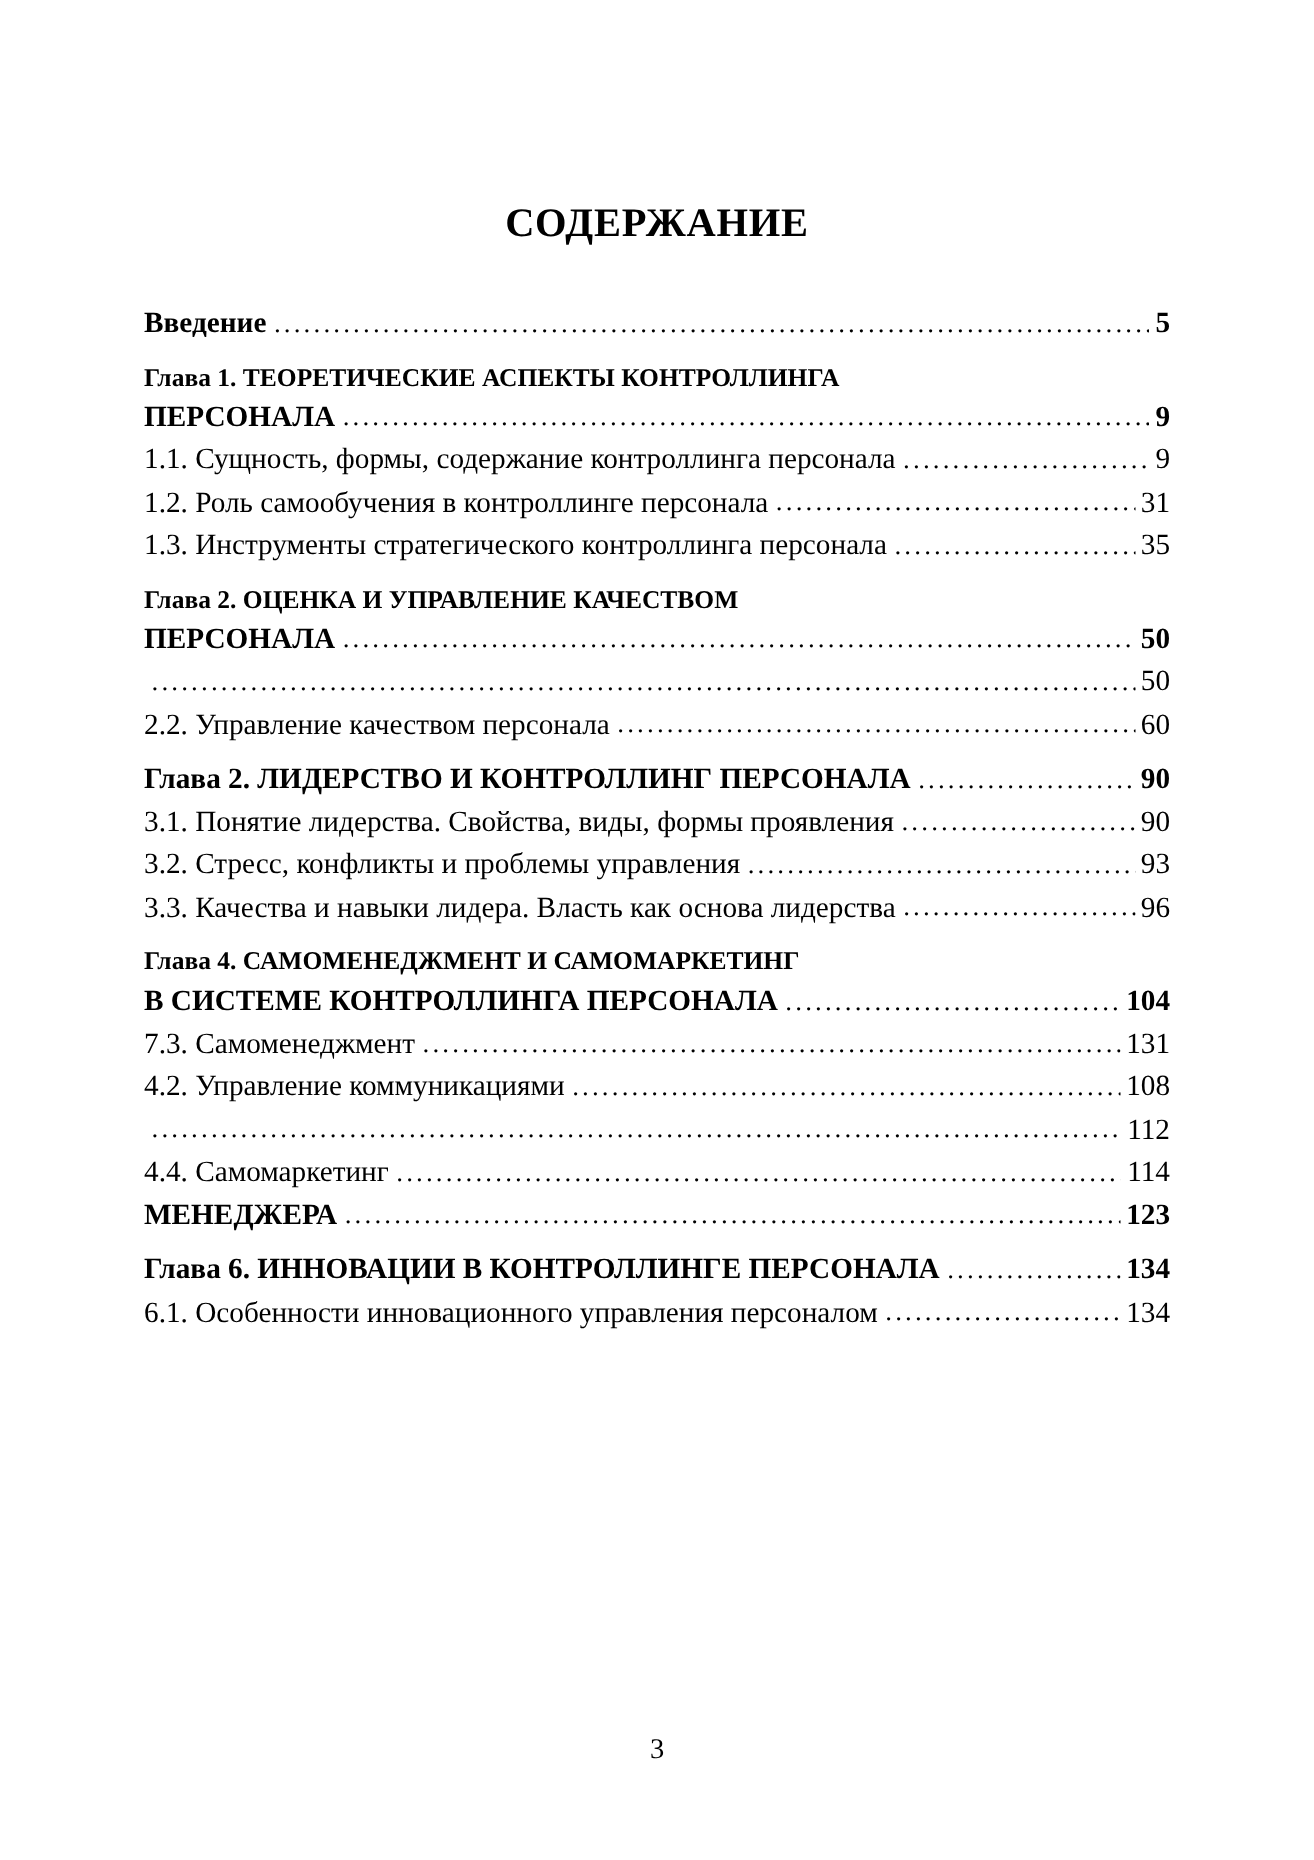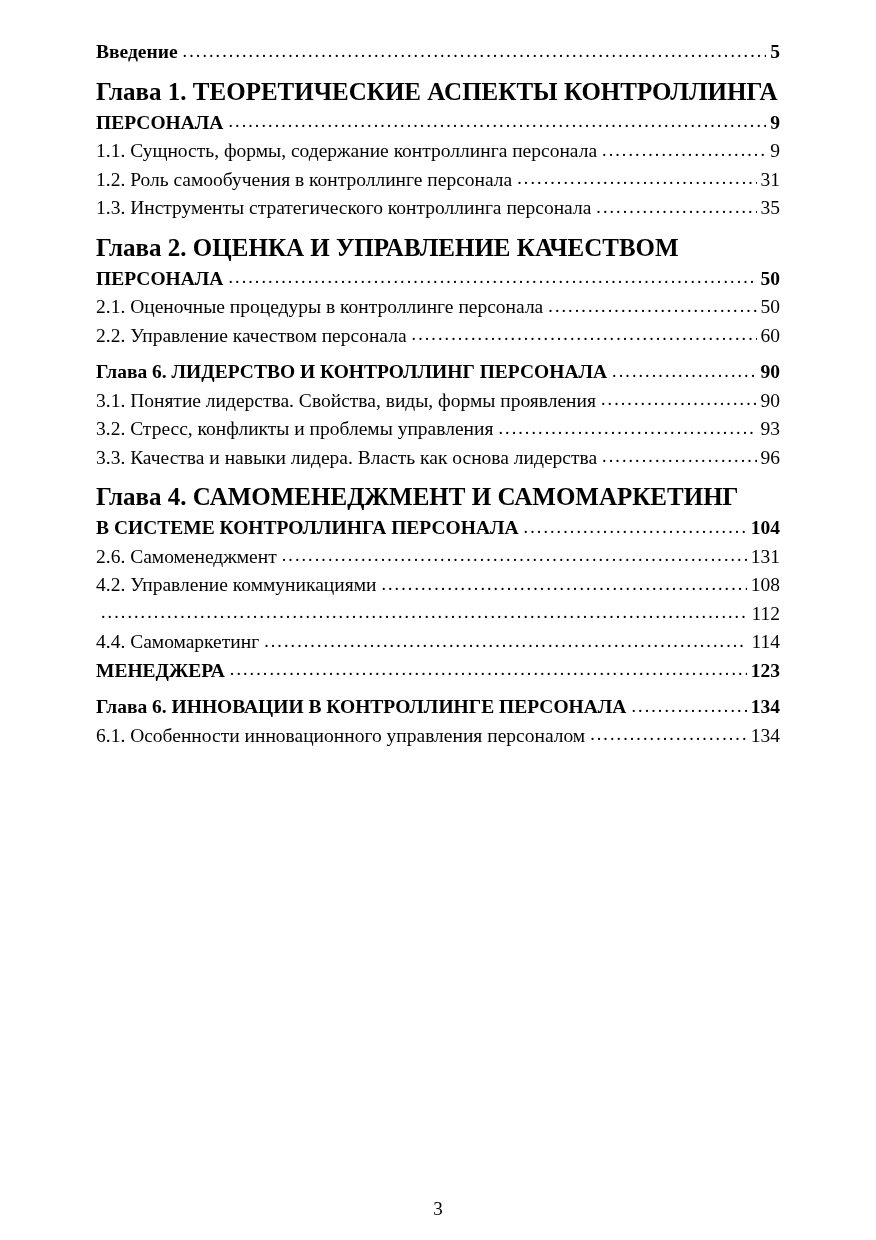--- a/index.html
+++ b/index.html
@@ -67,41 +67,42 @@
     white-space: pre;
     padding-left: 3px;
   }
   .entry.bold .label,
   .entry.bold .page-num {
     font-weight: bold;
   }
   
   .headline {
     font-weight: bold;
-    font-size: 25px;
+    font-size: 17px;
     line-height: 1.0;
     margin-bottom: 9px;
   }
   .headline.gap-before {
     margin-top: 17px;
   }
   .folio {
     position: absolute;
     bottom: 62px;
     left: 0;
     width: 100%;
     text-align: center;
     font-size: 19px;
   }
 </style>
 </head>
 <body>
 
 <div class="page">
 
+  <h1 class="toc-title">СОДЕРЖАНИЕ</h1>
 
   <div class="toc-list">
       <div class="entry bold gap-before">
         <span class="label">Введение</span>
         <span class="dots">........................................................................................................................................................................................................</span>
         <span class="page-num">5</span>
       </div>
       <div class="headline gap-before">Глава 1. ТЕОРЕТИЧЕСКИЕ АСПЕКТЫ КОНТРОЛЛИНГА</div>
       <div class="entry bold">
         <span class="label">ПЕРСОНАЛА</span>
@@ -123,31 +124,30 @@
         <span class="dots">........................................................................................................................................................................................................</span>
         <span class="page-num">35</span>
       </div>
       <div class="headline gap-before">Глава 2. ОЦЕНКА И УПРАВЛЕНИЕ КАЧЕСТВОМ</div>
       <div class="entry bold">
         <span class="label">ПЕРСОНАЛА</span>
         <span class="dots">........................................................................................................................................................................................................</span>
         <span class="page-num">50</span>
       </div>
       <div class="entry">
-        <span class="label">2.1. Оценочные процедуры в контроллинге персонала</span>
         <span class="dots">........................................................................................................................................................................................................</span>
         <span class="page-num">50</span>
       </div>
       <div class="entry">
         <span class="label">2.2. Управление качеством персонала</span>
         <span class="dots">........................................................................................................................................................................................................</span>
         <span class="page-num">60</span>
       </div>
       <div class="entry bold gap-before">
-        <span class="label">Глава 6. ЛИДЕРСТВО И КОНТРОЛЛИНГ ПЕРСОНАЛА</span>
+        <span class="label">Глава 2. ЛИДЕРСТВО И КОНТРОЛЛИНГ ПЕРСОНАЛА</span>
         <span class="dots">........................................................................................................................................................................................................</span>
         <span class="page-num">90</span>
       </div>
       <div class="entry">
         <span class="label">3.1. Понятие лидерства. Свойства, виды, формы проявления</span>
         <span class="dots">........................................................................................................................................................................................................</span>
         <span class="page-num">90</span>
       </div>
       <div class="entry">
         <span class="label">3.2. Стресс, конфликты и проблемы управления</span>
@@ -159,21 +159,21 @@
         <span class="dots">........................................................................................................................................................................................................</span>
         <span class="page-num">96</span>
       </div>
       <div class="headline gap-before">Глава 4. САМОМЕНЕДЖМЕНТ  И САМОМАРКЕТИНГ</div>
       <div class="entry bold">
         <span class="label">В СИСТЕМЕ КОНТРОЛЛИНГА ПЕРСОНАЛА</span>
         <span class="dots">........................................................................................................................................................................................................</span>
         <span class="page-num">104</span>
       </div>
       <div class="entry">
-        <span class="label">2.6. Самоменеджмент</span>
+        <span class="label">7.3. Самоменеджмент</span>
         <span class="dots">........................................................................................................................................................................................................</span>
         <span class="page-num">131</span>
       </div>
       <div class="entry">
         <span class="label">4.2. Управление коммуникациями</span>
         <span class="dots">........................................................................................................................................................................................................</span>
         <span class="page-num">108</span>
       </div>
       <div class="entry">
         <span class="dots">........................................................................................................................................................................................................</span>

